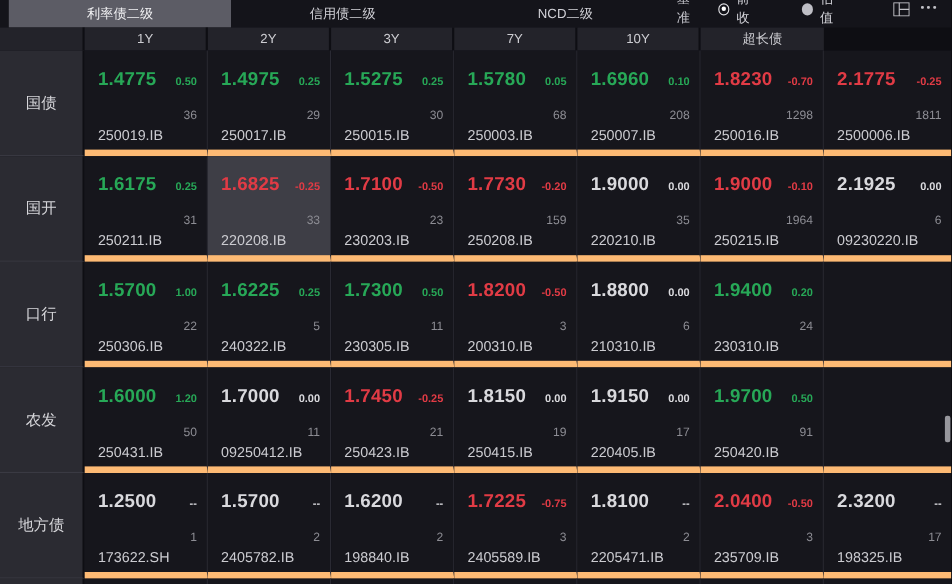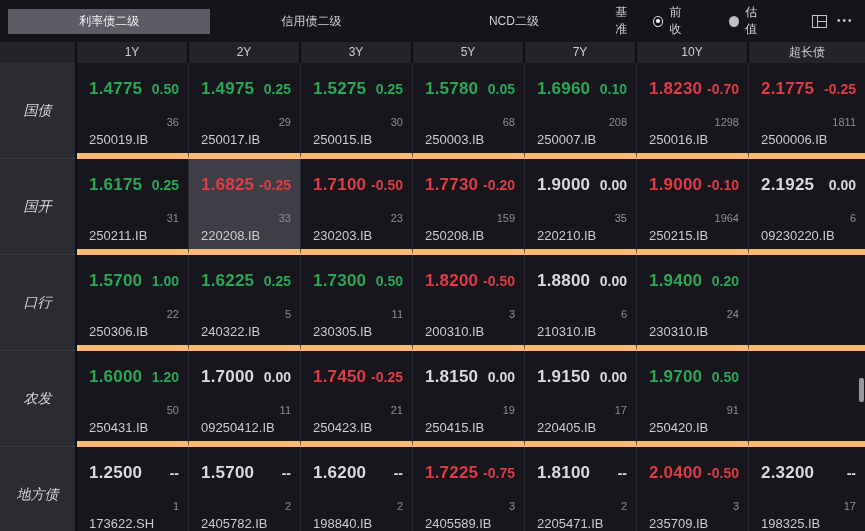--- a/index.html
+++ b/index.html
@@ -1,21 +1,21 @@
 <!DOCTYPE html>
 <html style="--up: #27a857; --down: #e13b45; --flat: #d9d9dd;"><head>
 <meta charset="utf-8">
 <style>
   * { margin:0; padding:0; box-sizing:border-box; }
   html,body { background:#0e0e13; }
   body { font-family:"Liberation Sans","DejaVu Sans",sans-serif; }
   .app { position:relative; width:865px; height:531px; background:#0e0e13; overflow:hidden; }
 
   
-  .tabbar { display:flex; height:42px; background:#14141a; align-items:center; }
+  .tabbar { display:flex; height:25px; background:#14141a; align-items:flex-end; }
   .tab { width:205px; text-align:center; line-height:25px; font-size:12px; color:#d2d2d8; cursor:default; }
   .tab:first-child { margin-left:8px; }
   .tab.active { background:#5c5c65; color:#f2f2f4; }
   .controls { margin-left:auto; display:flex; align-items:center; padding-right:9px; }
   .bm-label { font-size:12px; color:#c4c4cb; margin-right:14px; }
   .radio-opt { display:flex; align-items:center; margin-right:36px; }
   .radio { width:11px; height:11px; border-radius:50%; margin-right:6px; position:relative; }
   .radio.sel { border:1.5px solid #e2e2e6; background:transparent; }
   .radio.sel::after { content:""; position:absolute; left:50%; top:50%; width:4px; height:4px; margin:-2px 0 0 -2px; border-radius:50%; background:#ffffff; }
   .radio.unsel { background:#bfbfc6; }
@@ -26,27 +26,27 @@
   
   .grid-row { display:grid; grid-template-columns:77px 112px 112px 112px 112px 112px 112px 1fr; }
   .header { height:21px; }
   .hcell { background:#23232a; border-right:2px solid #0e0e13; font-size:12px; color:#cdcdd2; text-align:center; line-height:21px; }
   .hcell.corner { }
   .hcell:last-child { border-right:none; }
 
   .tbody {}
   .trow { height:96px; }
   .rlabel { background:#2b2b32; border-right:2px solid #0e0e13; border-bottom:1px solid #3a3a43;
-            display:flex; align-items:center; justify-content:center; font-size:14px; color:#d6d6da;font-style:italic; }
+            display:flex; align-items:center; justify-content:center; font-size:14px; color:#d6d6da; }
   .cell { background:#16161c; border-right:1px solid #2a2a33; border-bottom:6px solid #fdba74; padding:16px 9px 0 12px; overflow:hidden; }
   .cell:last-child { border-right:none; }
   .cell.selected { background:#3e3e46; }
   .line1 { display:flex; justify-content:space-between; align-items:flex-end; }
   .rate { font-size:17px; font-weight:700; letter-spacing:0.2px; }
-  .chg { font-size:14px; font-weight:700; padding-bottom:2px; }
+  .chg { font-size:10px; font-weight:700; padding-bottom:2px; }
   .cnt { text-align:right; font-size:11px; color:#8d8d94; line-height:14px; margin-top:16px; }
   .code { font-size:13px; color:#cbcbd0; margin-top:3px; }
   .up { color:var(--up,#27a857); }
   .down { color:var(--down,#e13b45);text-align:right; }
   .flat { color:var(--flat,#d9d9dd); }
 
   .partial-row { height:5px; }
   .partial-row .rlabel, .partial-row .cell { border-bottom:none; }
 
   
@@ -86,21 +86,20 @@
       </span>
     </div>
   </div>
 
   <div class="grid-row header">
     <div class="hcell corner"></div>
 
   <div class="hcell">1Y</div>
       <div class="hcell">2Y</div>
       <div class="hcell">3Y</div>
-      <div class="hcell">5Y</div>
       <div class="hcell">7Y</div>
       <div class="hcell">10Y</div>
       <div class="hcell">超长债</div>
     </div>
 
   <div class="tbody">
 
   <div class="grid-row trow">
         <div class="rlabel">国债</div>
         <div class="cell">

